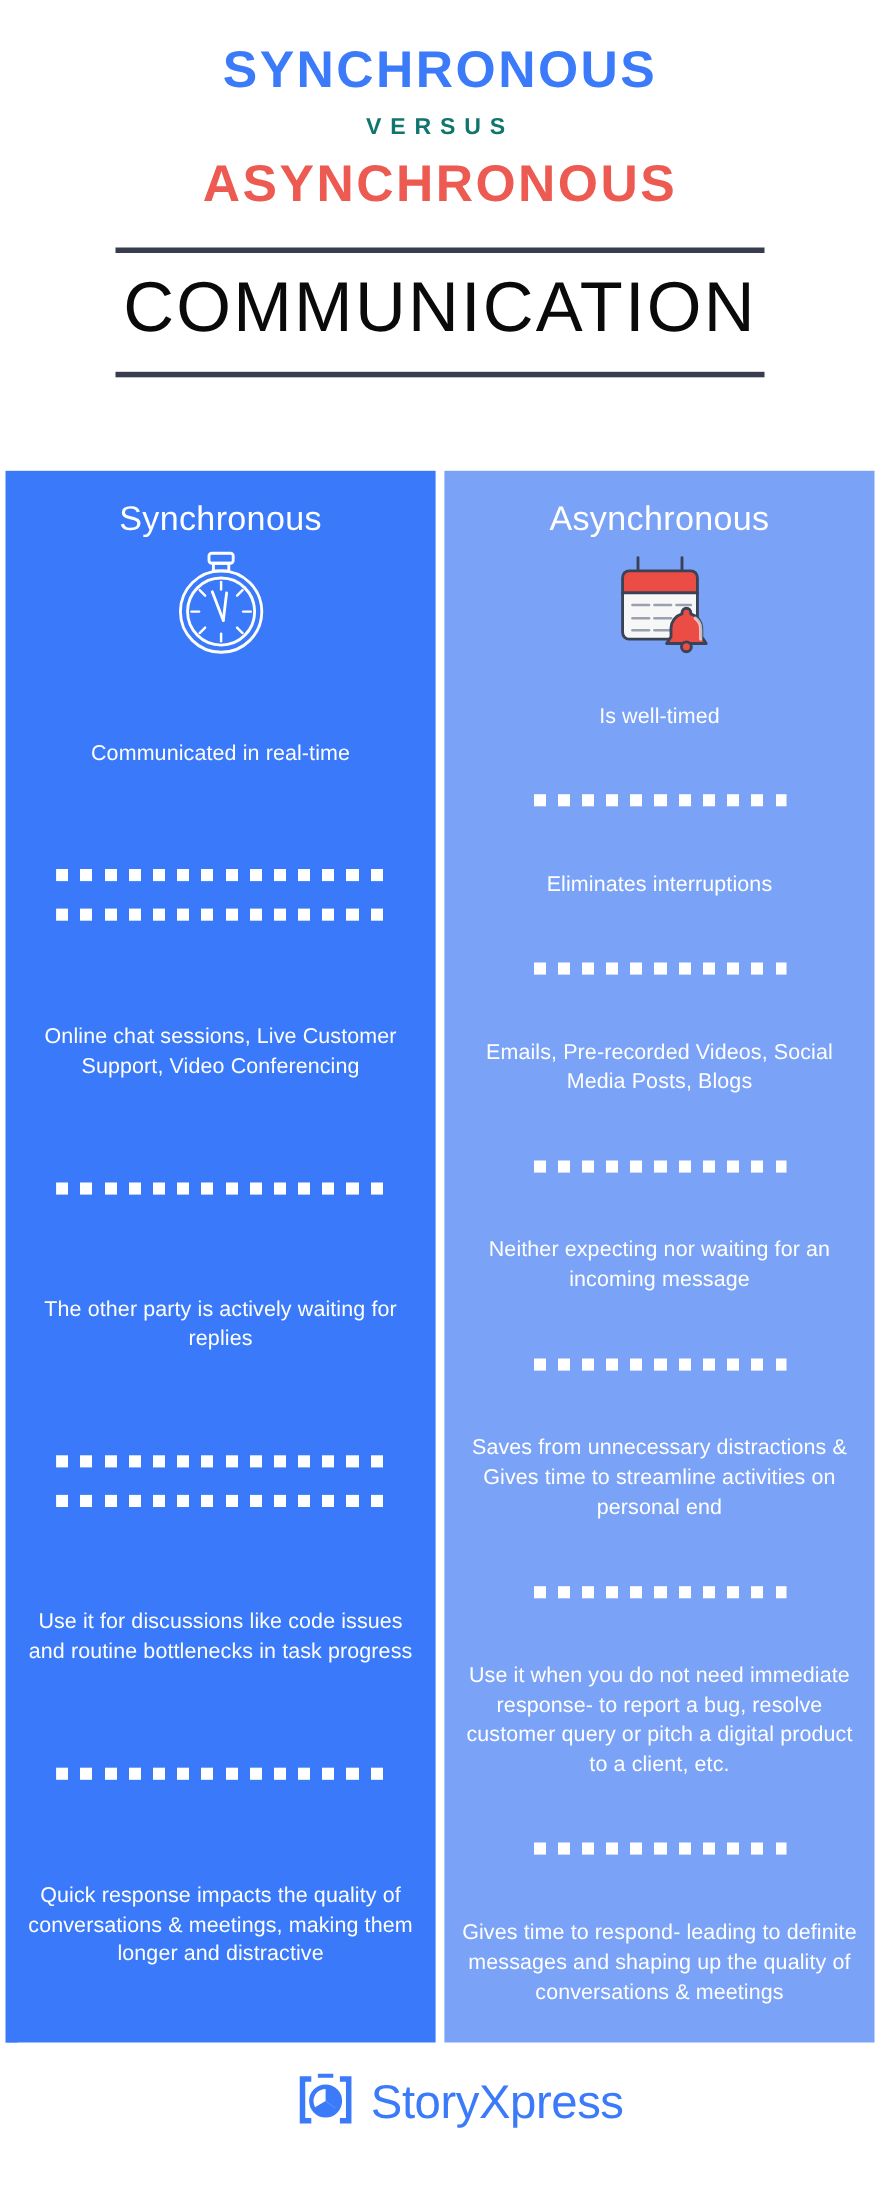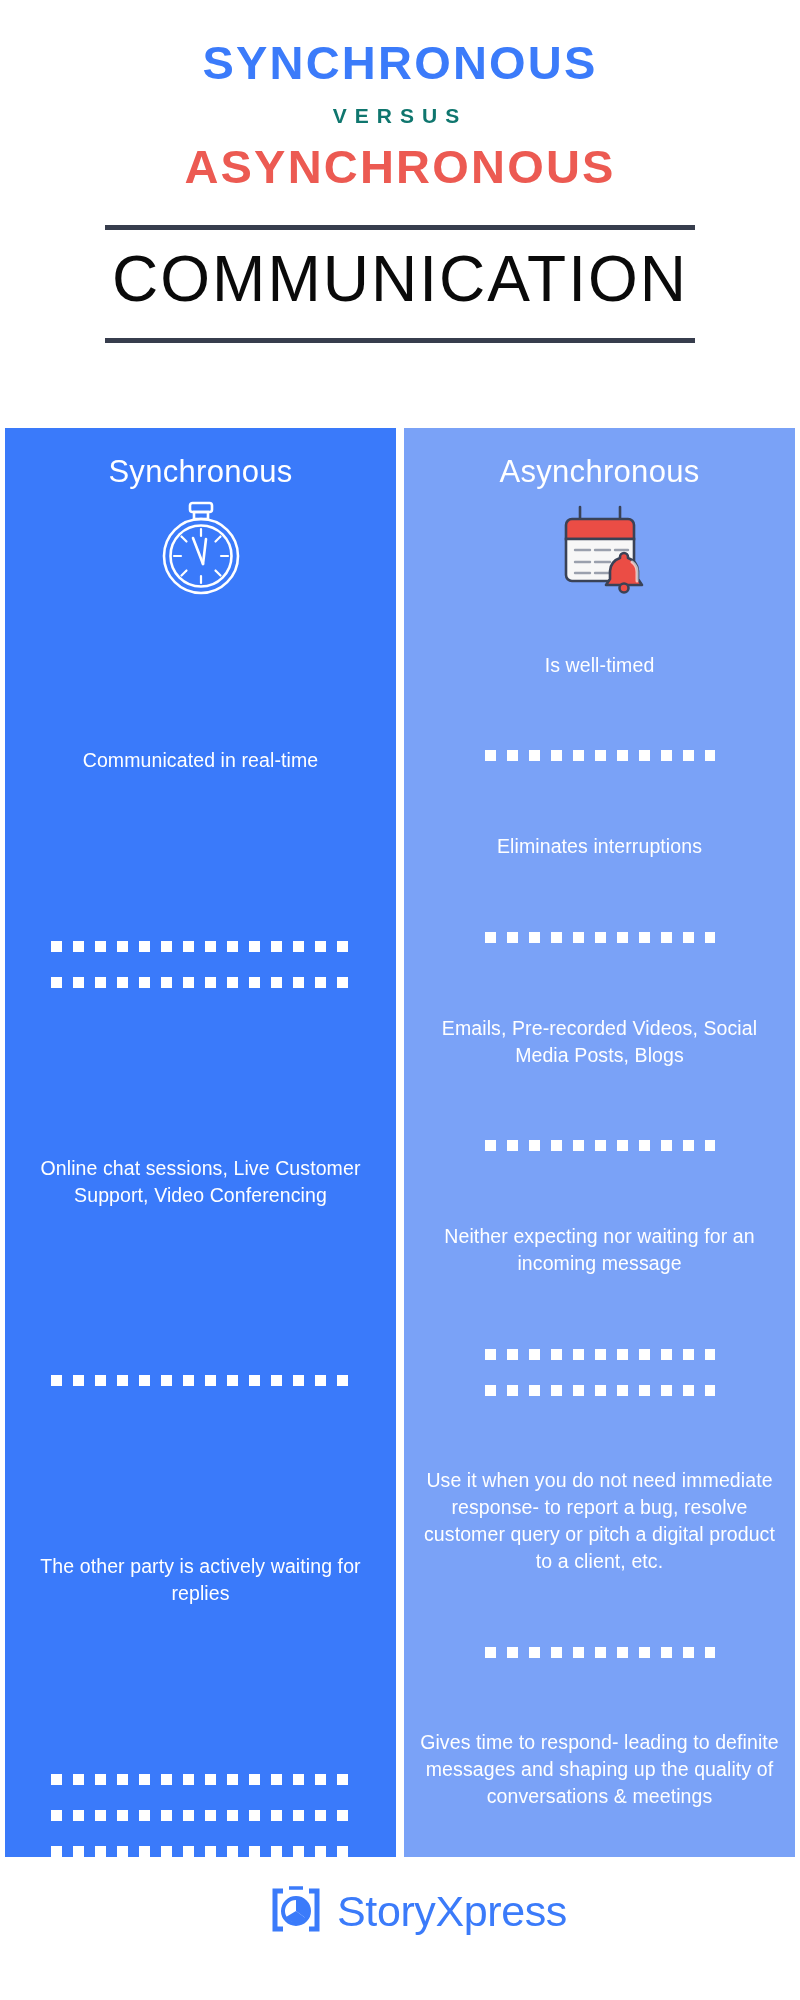--- a/index.html
+++ b/index.html
@@ -218,21 +218,27 @@
         <div class="dots"></div>
         <div class="row">
             <p>Online chat sessions, Live Customer Support, Video Conferencing</p>
           </div>
         <div class="dots"></div>
         <div class="row">
             <p>The other party is actively waiting for replies</p>
           </div>
         <div class="dots"></div>
         <div class="dots"></div>
-        <div class="dots"></div>
+        <div class="row">
+            <p>Use it for discussions like code issues and routine bottlenecks in task progress</p>
+          </div>
+        <div class="dots"></div>
+        <div class="row">
+            <p>Quick response impacts the quality of conversations &amp; meetings, making them longer and distractive</p>
+          </div>
       </div>
     </div>
 
     <div class="col col-async">
       <div class="col-head">Asynchronous</div>
 
       <div class="icon-wrap">
         <svg width="100" height="96" viewBox="0 0 100 96" fill="none">
           <g stroke="#3a4256" stroke-width="2.6" stroke-linecap="round">
             <line x1="30" y1="6" x2="30" y2="22"></line>
@@ -265,20 +271,23 @@
           </div>
         <div class="dots"></div>
         <div class="row">
             <p>Emails, Pre-recorded Videos, Social Media Posts, Blogs</p>
           </div>
         <div class="dots"></div>
         <div class="row">
             <p>Neither expecting nor waiting for an incoming message</p>
           </div>
         <div class="dots"></div>
+        <div class="row">
+            <p>Saves from unnecessary distractions &amp; Gives time to streamline activities on personal end</p>
+          </div>
         <div class="dots"></div>
         <div class="row">
             <p>Use it when you do not need immediate response- to report a bug, resolve customer query or pitch a digital product to a client, etc.</p>
           </div>
         <div class="dots"></div>
         <div class="row">
             <p>Gives time to respond- leading to definite messages and shaping up the quality of conversations &amp; meetings</p>
           </div>
       </div>
     </div>

